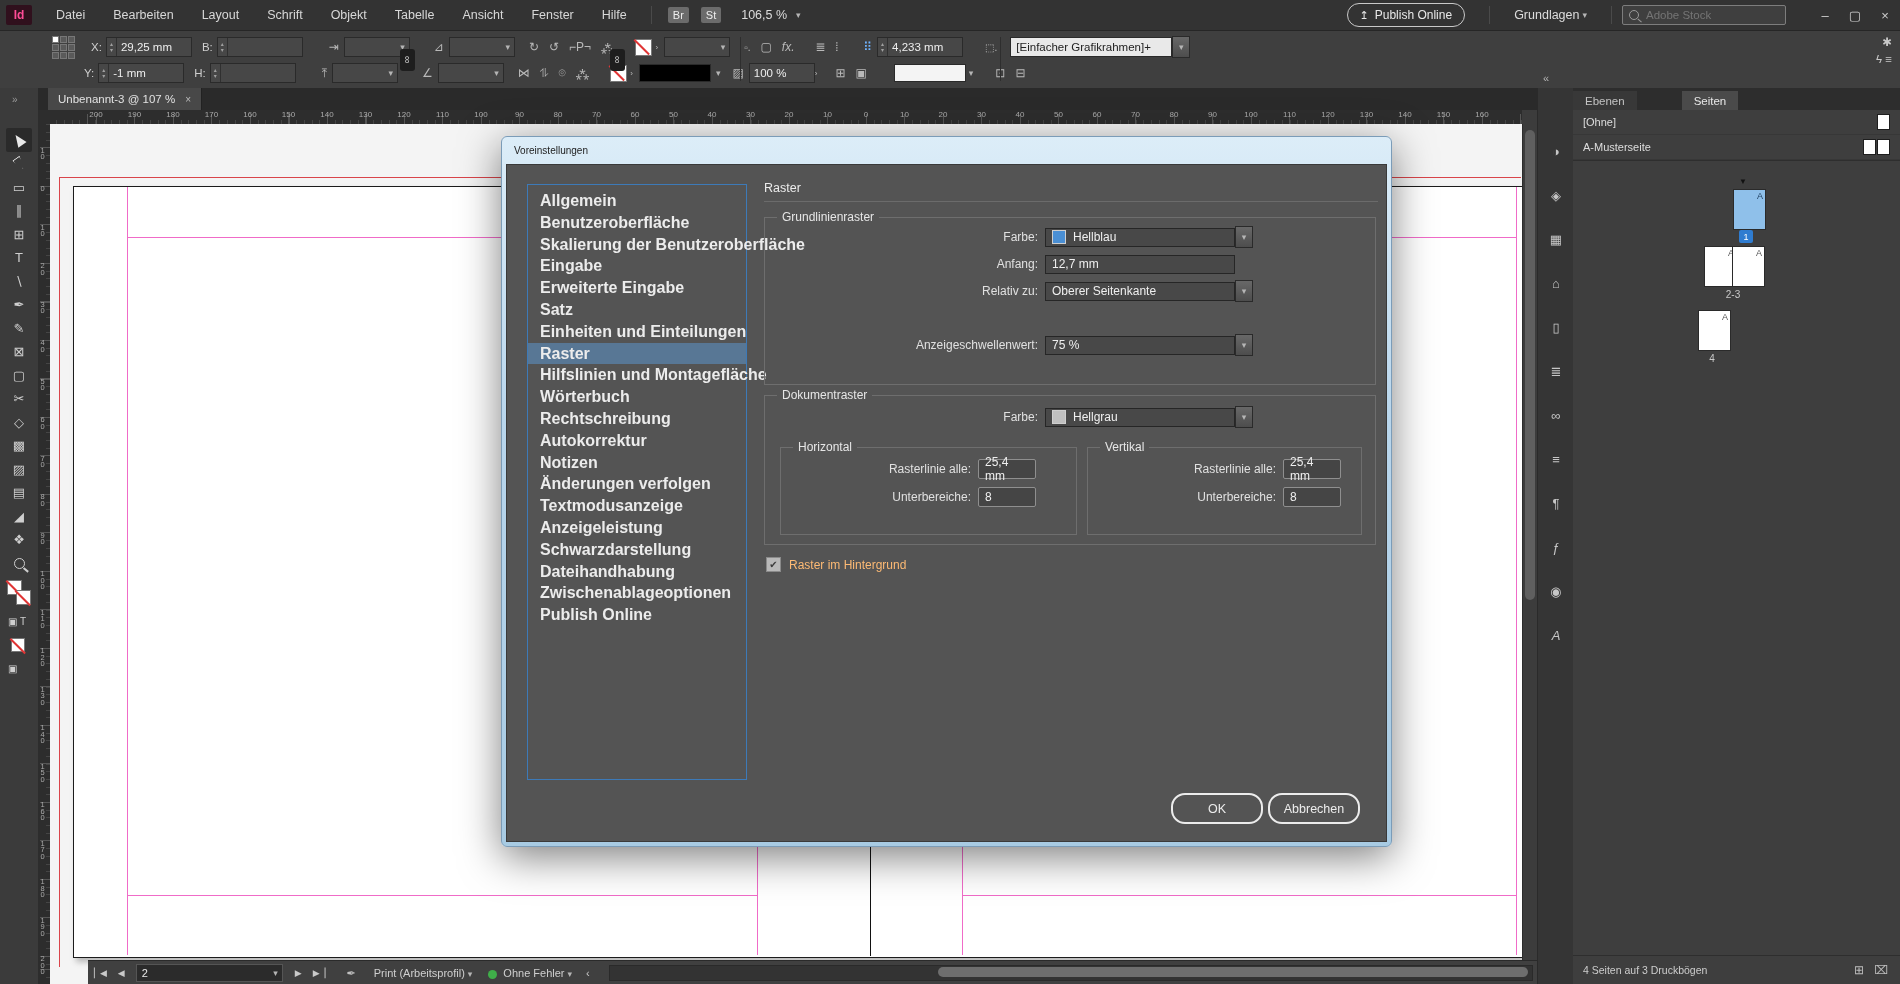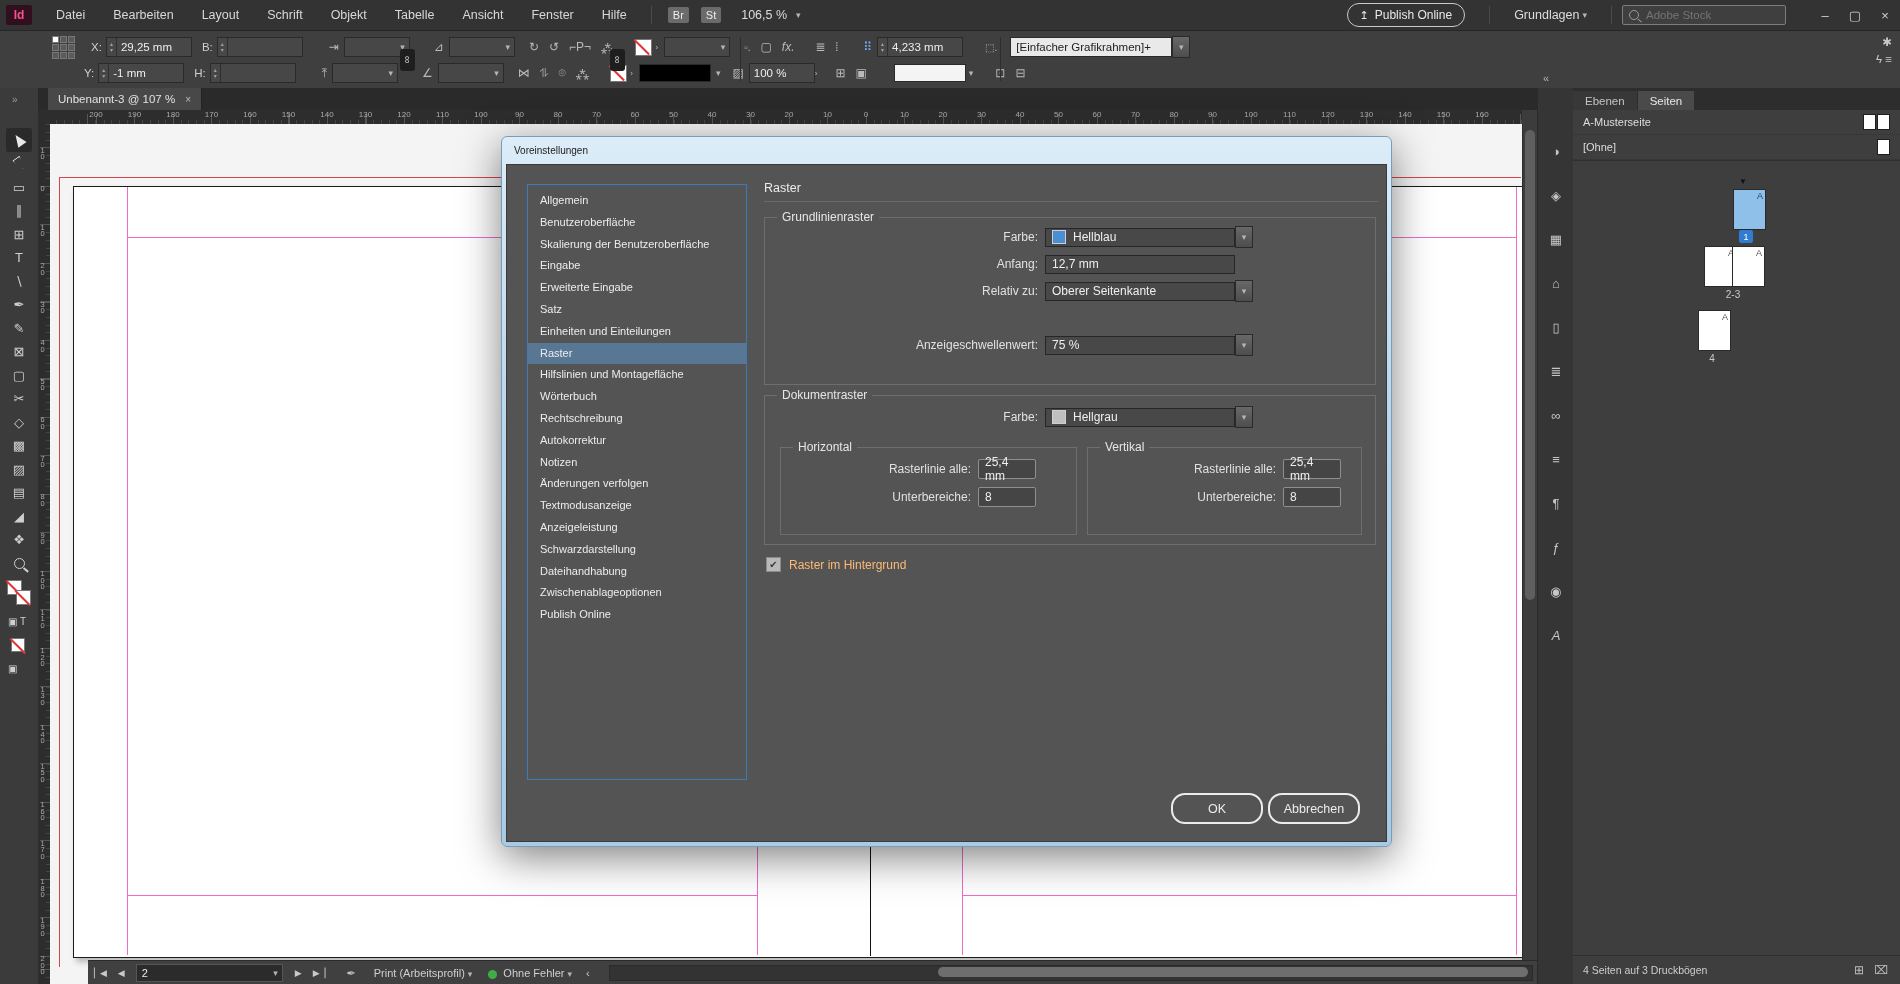--- a/index.html
+++ b/index.html
@@ -124,21 +124,21 @@
   .green-dot{width:9px;height:9px;border-radius:50%;background:#3fae49;margin-right:6px;}
   #hscroll{flex:1;height:14px;background:#333;border:1px solid #2a2a2a;margin:0 4px 0 14px;position:relative;}
   #hscroll .thumb{position:absolute;right:4px;top:1px;width:590px;height:10px;background:#6e6e6e;border-radius:5px;}
 
   
   #dockstrip{position:absolute;left:1537px;top:88px;width:36px;height:896px;background:#353535;border-left:1px solid #2a2a2a;}
   .dock-ic{position:absolute;left:0;width:36px;height:26px;display:flex;align-items:center;justify-content:center;
            color:#c6c6c6;font-size:13px;}
   #collapse-dock{position:absolute;left:1543px;top:72px;color:#b5b5b5;font-size:11px;}
   #panels{position:absolute;left:1573px;top:88px;width:327px;height:896px;background:#3e3e3e;}
-  #panel-tabs{height:22px;background:#2d2d2d;display:flex;align-items:flex-end;}
+  #panel-tabs{height:22px;background:#2d2d2d;display:flex;align-items:flex-end;gap:44px;}
   .ptab{height:19px;display:flex;align-items:center;padding:0 12px;font-size:11.5px;color:#c3c3c3;background:#383838;margin-right:1px;}
   .ptab.active{background:#4a4a4a;color:#e8e8e8;}
   .prow{height:24px;display:flex;align-items:center;padding:0 10px;font-size:11px;color:#dedede;border-bottom:1px solid #373737;}
   .prow .pg-ic{margin-left:auto;display:flex;gap:1px;}
   .pg-ic span{width:11px;height:14px;background:#fff;border:1px solid #1e1e1e;display:block;}
   #pages-area{position:relative;height:760px;border-top:1px solid #2e2e2e;}
   .thumb-pg{position:absolute;background:#fff;border:1px solid #2a2a2a;width:27px;height:37px;
             font-size:9px;color:#555;display:flex;align-items:flex-start;justify-content:flex-end;padding:1px 2px;}
   .thumb-pg.sel{background:#8fc0ea;color:#1d3d5e;}
   #thumb-caret{position:absolute;color:#111;font-size:8px;}
@@ -148,21 +148,21 @@
   #panel-footer{position:absolute;left:0;bottom:0;width:327px;height:29px;background:#3e3e3e;border-top:1px solid #2e2e2e;
            display:flex;align-items:center;font-size:10.5px;color:#cdcdcd;padding:0 0 0 10px;box-sizing:border-box;}
   #panel-footer .ic{margin-left:auto;display:flex;gap:10px;padding-right:12px;font-size:12px;color:#bdbdbd;}
 
   
   #dialog{position:absolute;left:501px;top:136px;width:889px;height:709px;background:linear-gradient(180deg,#dcedf8,#b9d6ec 40%,#a8cbe3);
           border:1px solid #7b9cb8;border-radius:6px;box-shadow:0 10px 40px rgba(0,0,0,0.5);}
   #dialog-title{height:27px;line-height:27px;padding-left:12px;font-size:10px;color:#1c1c1c;}
   #dialog-body{position:absolute;left:4px;top:27px;width:879px;height:676px;background:#545454;border:1px solid #3a3a3a;}
   #pref-list{position:absolute;left:20px;top:19px;width:220px;height:596px;border:1px solid #3d7ab8;background:#545454;padding-top:5px;box-sizing:border-box;}
-  .pref-item{height:21.8px;line-height:21.8px;padding-left:12px;font-size:11px;color:#ececec;white-space:nowrap;}
+  .pref-item{height:21.8px;line-height:21.8px;padding-left:12px;font-size:16px;color:#ececec;white-space:nowrap;font-weight:bold;}
   .pref-item.selected{background:#587795;}
   #dlg-heading{position:absolute;left:257px;top:16px;font-size:12.5px;color:#ececec;}
   #dlg-sep{position:absolute;left:257px;top:36px;width:614px;height:1px;background:#6b6b6b;}
   .groupbox{position:absolute;border:1px solid #6e6e6e;}
   .legend{position:absolute;top:-8px;left:12px;background:#545454;padding:0 5px;font-size:12px;color:#e6e6e6;}
   .frow{position:absolute;display:flex;align-items:center;height:22px;}
   .flabel{width:273px;text-align:right;font-size:12px;color:#e0e0e0;padding-right:7px;}
   .field{background:#484848;border:1px solid #262626;height:19px;color:#efefef;font-size:12px;
          display:flex;align-items:center;padding:0 6px;box-sizing:border-box;}
   .field.w190{width:190px;}
@@ -542,29 +542,29 @@
     <div class="dock-ic" style="top: 446px;">ƒ</div>
     <div class="dock-ic" style="top: 490px;">◉</div>
     <div class="dock-ic" style="top: 534px; font-style: italic;">A</div>
   </div>
 <div id="panels">
   <div id="panel-tabs">
     <div class="ptab">Ebenen</div>
     <div class="ptab active">Seiten</div>
   </div>
   <div class="prow">
+    <span>[Ohne]</span>
+    <span class="pg-ic">
+        <span></span>
+      </span>
+  </div>
+  <div class="prow">
     <span>A-Musterseite</span>
     <span class="pg-ic">
         <span></span>
-        <span></span>
-      </span>
-  </div>
-  <div class="prow">
-    <span>[Ohne]</span>
-    <span class="pg-ic">
         <span></span>
       </span>
   </div>
   <div id="pages-area">
     <span id="thumb-caret" style="left:166px;top:16px">▼</span>
     <div class="thumb-pg sel" style="left:160px;top:28px">
         <span>A</span>
       </div>
     <div id="badge-1" style="left: 166px; top: 69px; background: rgb(47, 124, 208);">1</div>
     <div class="thumb-pg" style="left:131px;top:85px">

